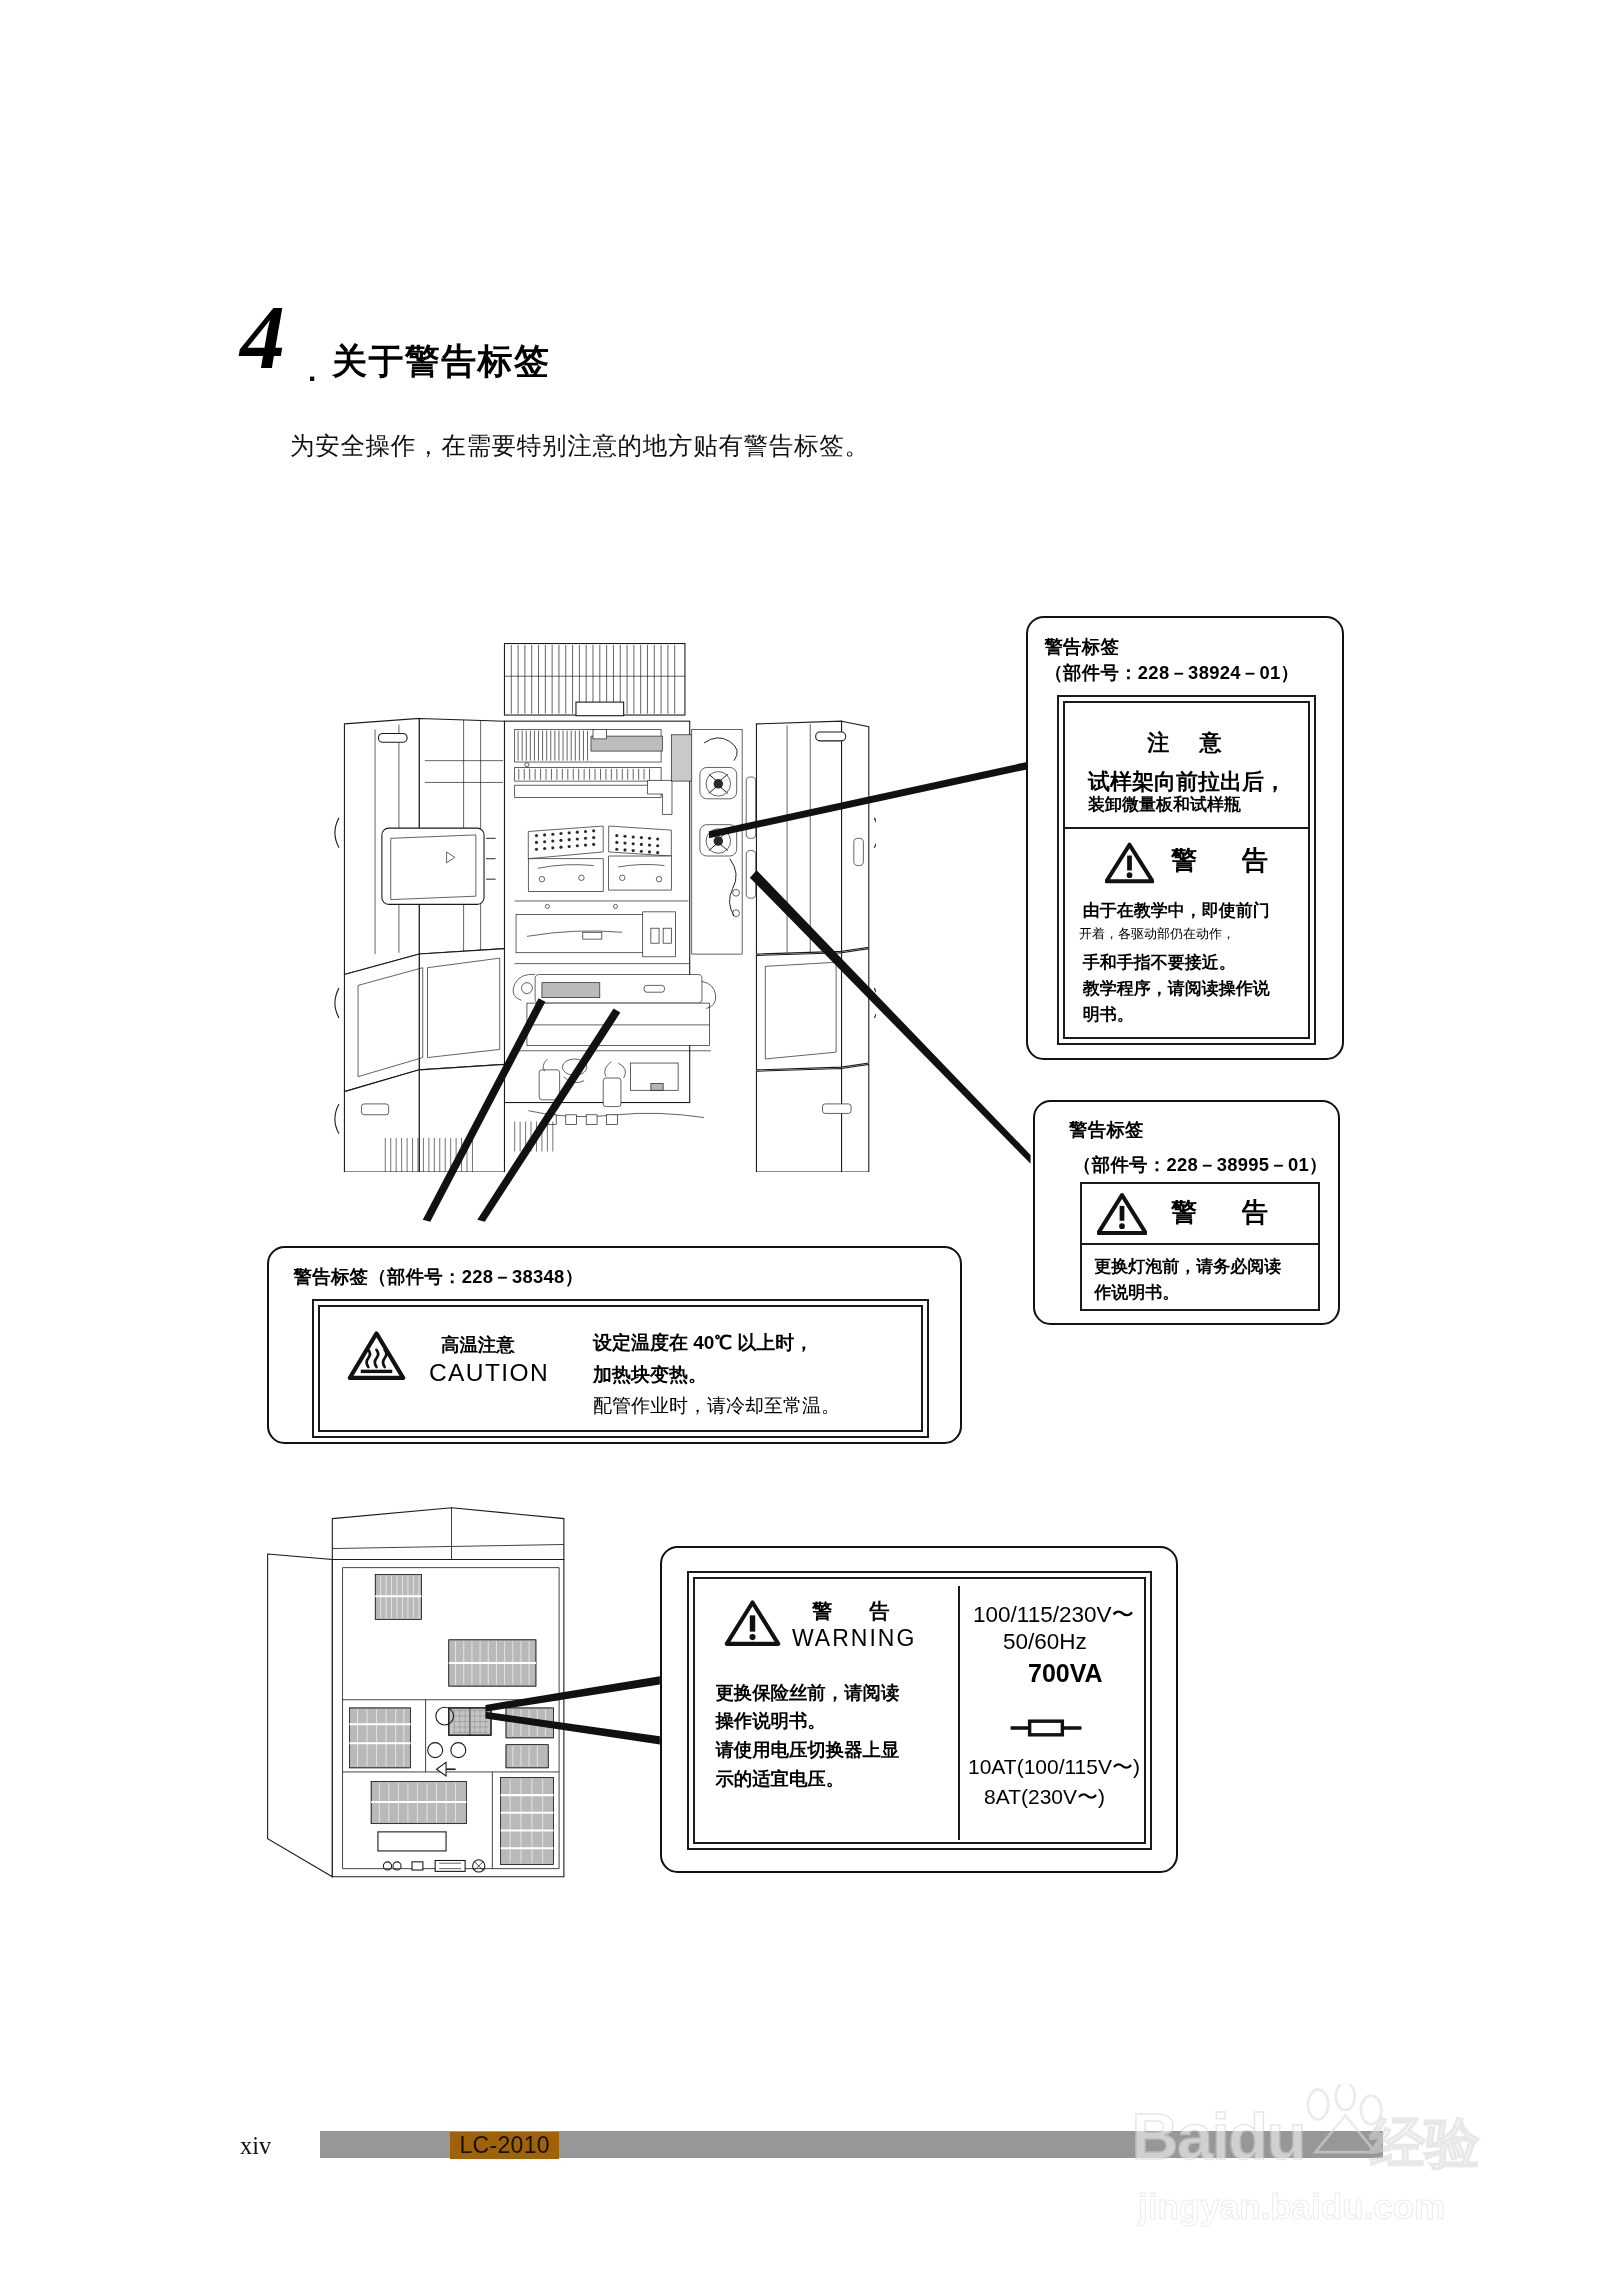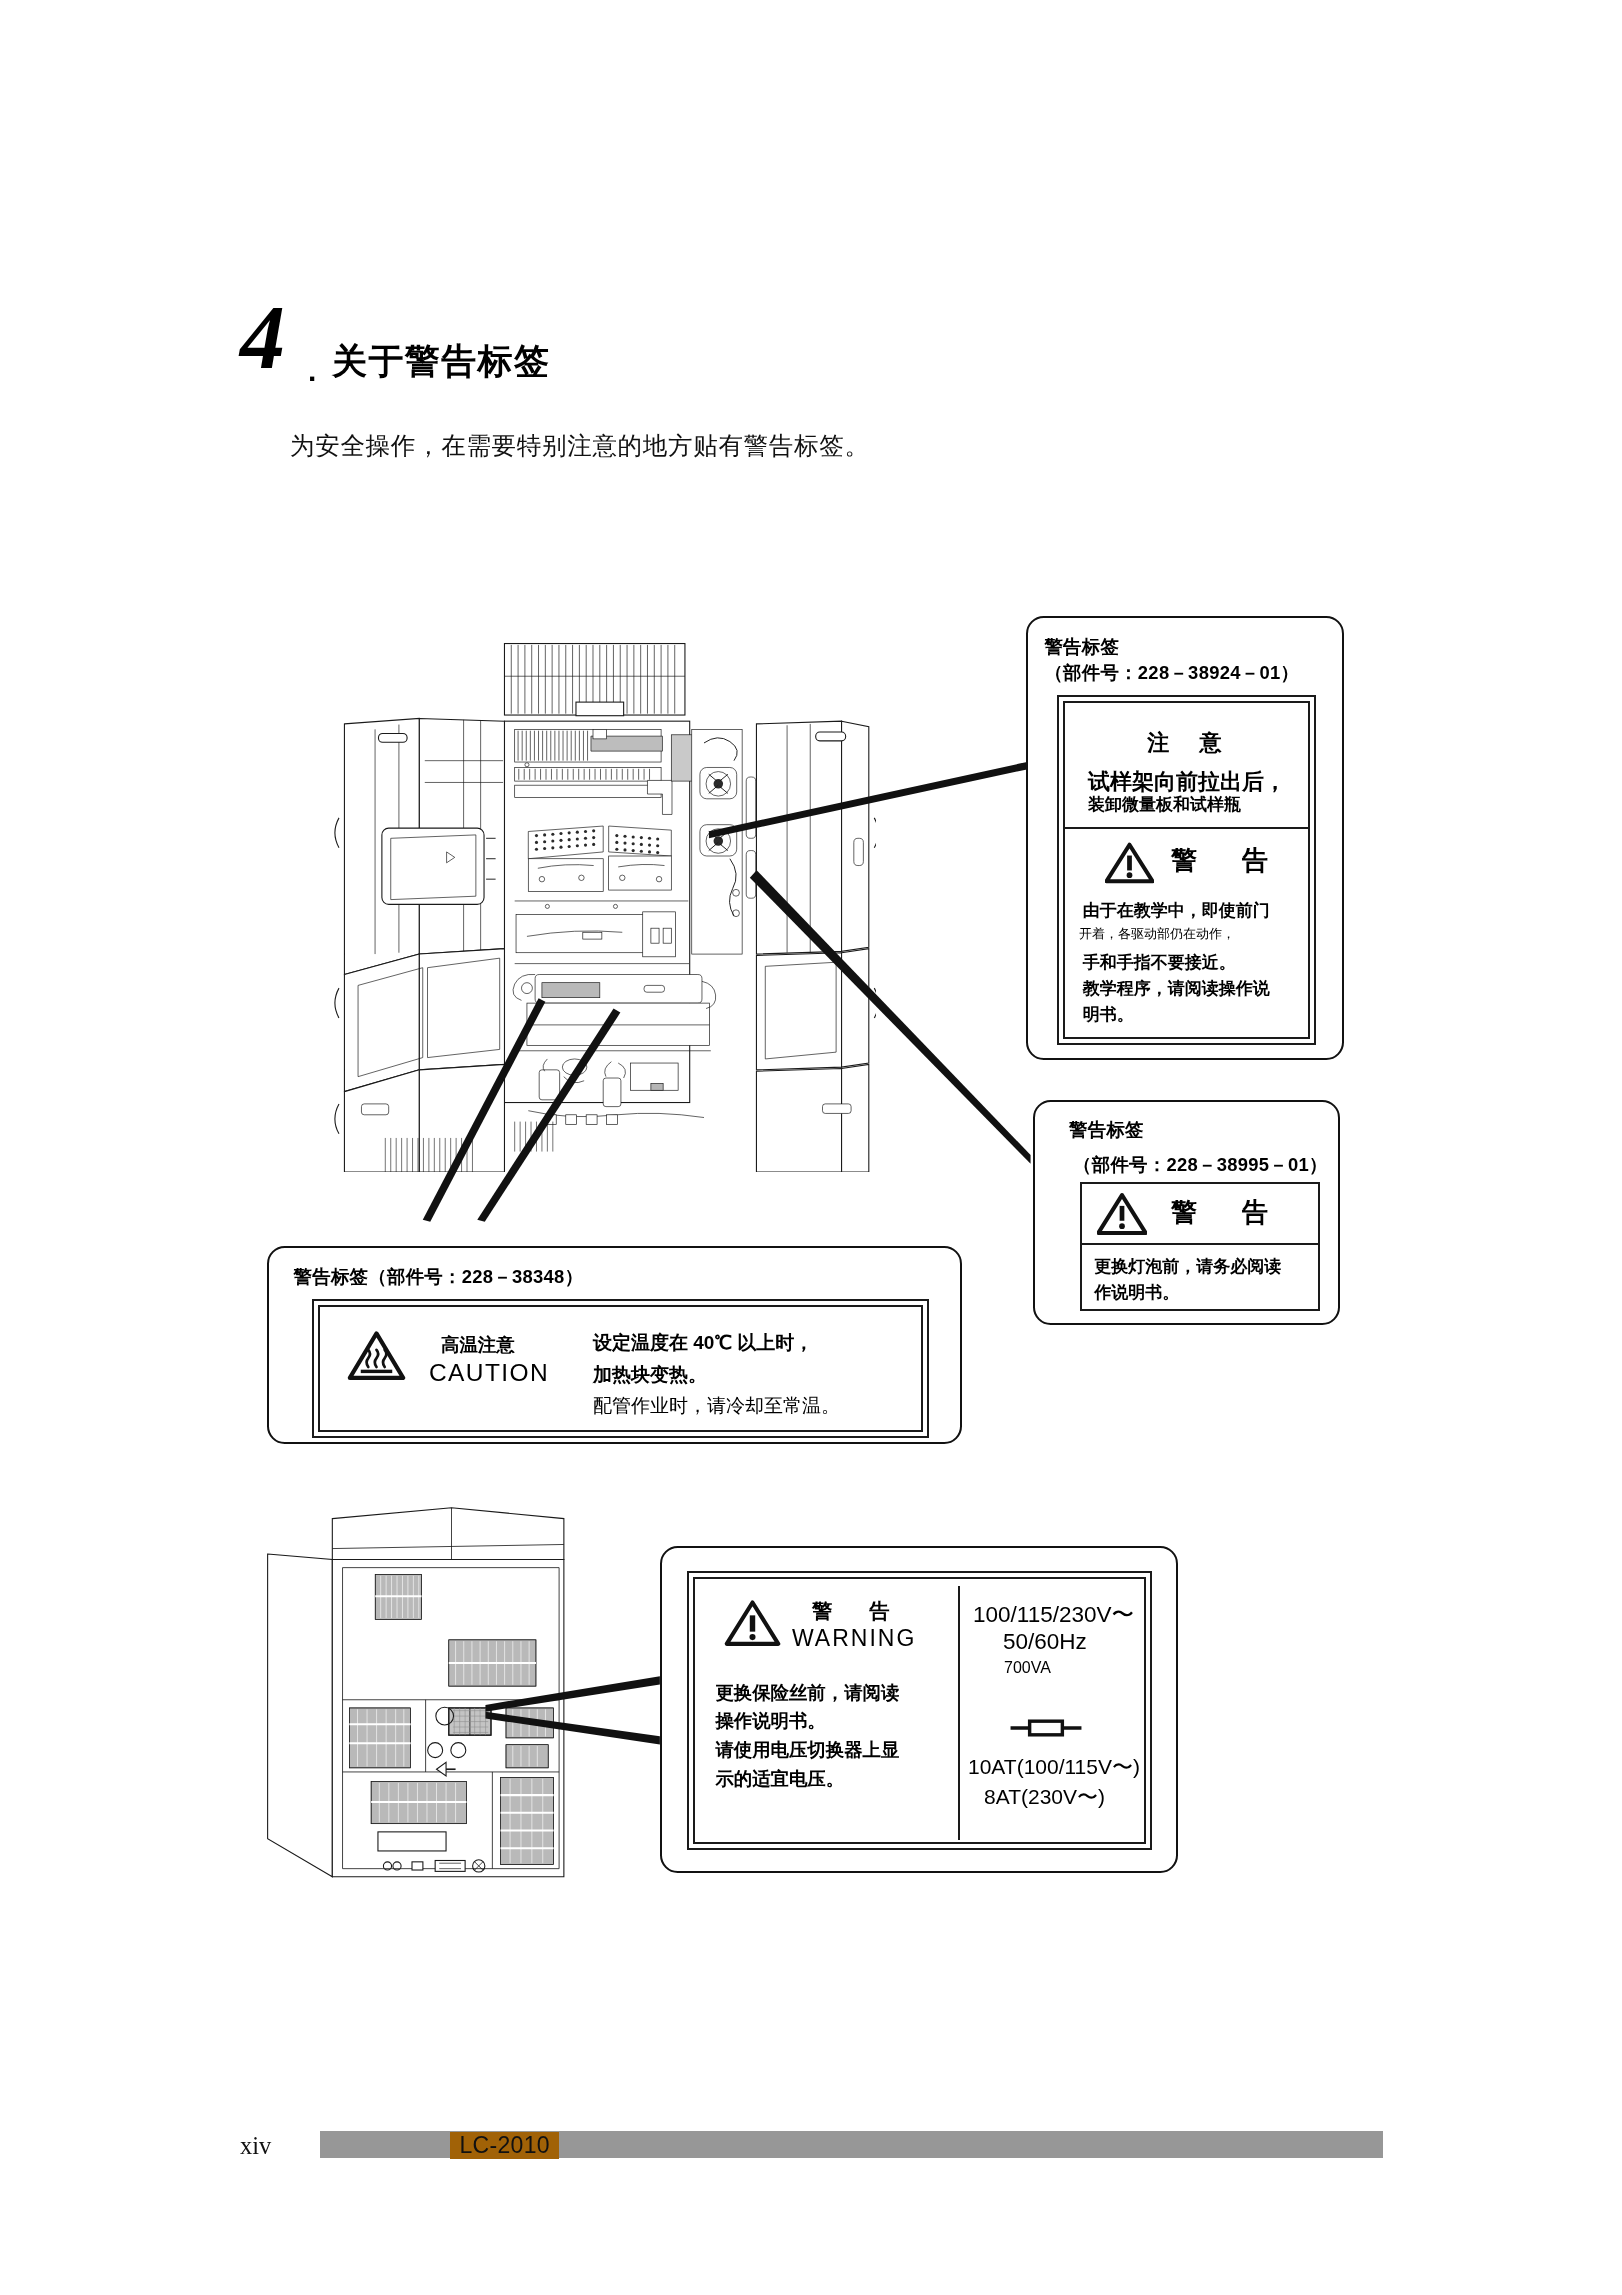--- a/index.html
+++ b/index.html
@@ -483,31 +483,44 @@
 
       <div class="txt" style="left:20.4px;top:101px;font-size:18.4px;font-weight:bold;">更换保险丝前，请阅读</div>
       <div class="txt" style="left:20.4px;top:129px;font-size:18.4px;font-weight:bold;">操作说明书。</div>
       <div class="txt" style="left:20.4px;top:158px;font-size:18.4px;font-weight:bold;">请使用电压切换器上显</div>
       <div class="txt" style="left:20.4px;top:187px;font-size:18.4px;font-weight:bold;">示的适宜电压。</div>
 
       <div style="position:absolute;left:263px;top:6.8px;width:2px;height:254px;background:#1a1a1a;"></div>
 
       <div class="txt" style="left:278px;top:20.4px;font-size:22.5px;">100/115/230V〜</div>
       <div class="txt" style="left:308px;top:50px;font-size:22.5px;">50/60Hz</div>
-      <div class="txt" style="left:309px;top:80px;font-size:16px;">700VA</div>
+      <div class="txt" style="left:333px;top:80px;font-size:25px;font-weight:bold;">700VA</div>
 
       <svg style="position:absolute;left:314px;top:134px;width:74px;height:30px;" viewBox="0 0 108 44">
         <rect x="30" y="12" width="48" height="20" fill="none" stroke="#111" stroke-width="5"></rect>
         <path d="M2 22 H30 M78 22 H106" stroke="#111" stroke-width="5"></path>
       </svg>
 
       <div class="txt" style="left:273px;top:174px;font-size:21px;">10AT(100/115V〜)</div>
       <div class="txt" style="left:289px;top:204px;font-size:21px;">8AT(230V〜)</div>
     </div>
   </div>
 
   <div class="footer-bar"></div>
   <div class="footer-page">xiv</div>
   <div class="footer-code">LC-2010</div>
 
+  <div class="wm">
+    <svg class="wm-paw" width="102" height="75" viewBox="0 0 150 110">
+      <g fill="none" stroke="#dcdcdc" stroke-width="4">
+        <ellipse cx="34" cy="30" rx="15" ry="22"></ellipse>
+        <ellipse cx="74" cy="18" rx="14" ry="20"></ellipse>
+        <ellipse cx="112" cy="38" rx="15" ry="21"></ellipse>
+        <path d="M74 46 L118 100 H30 Z"></path>
+      </g>
+    </svg>
+    <div class="wm-main">Baidu</div>
+    <div class="wm-cn">经验</div>
+    <div class="wm-url">jingyan.baidu.com</div>
+  </div>
 
 </div>
 
 
 </body></html>

